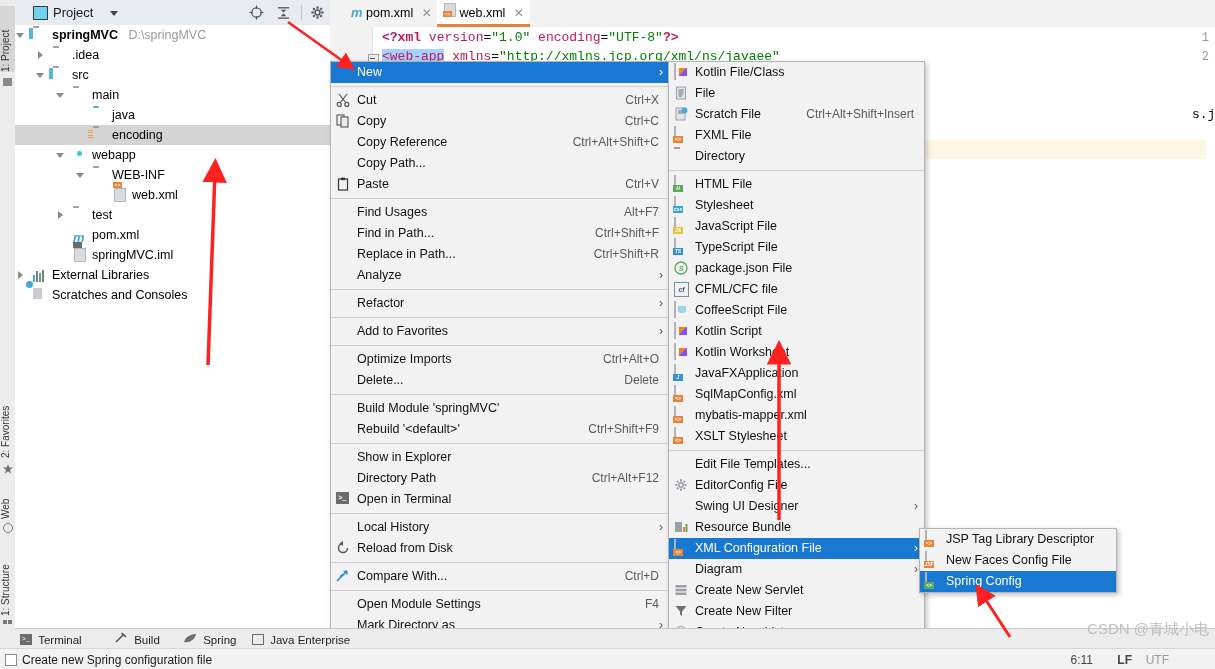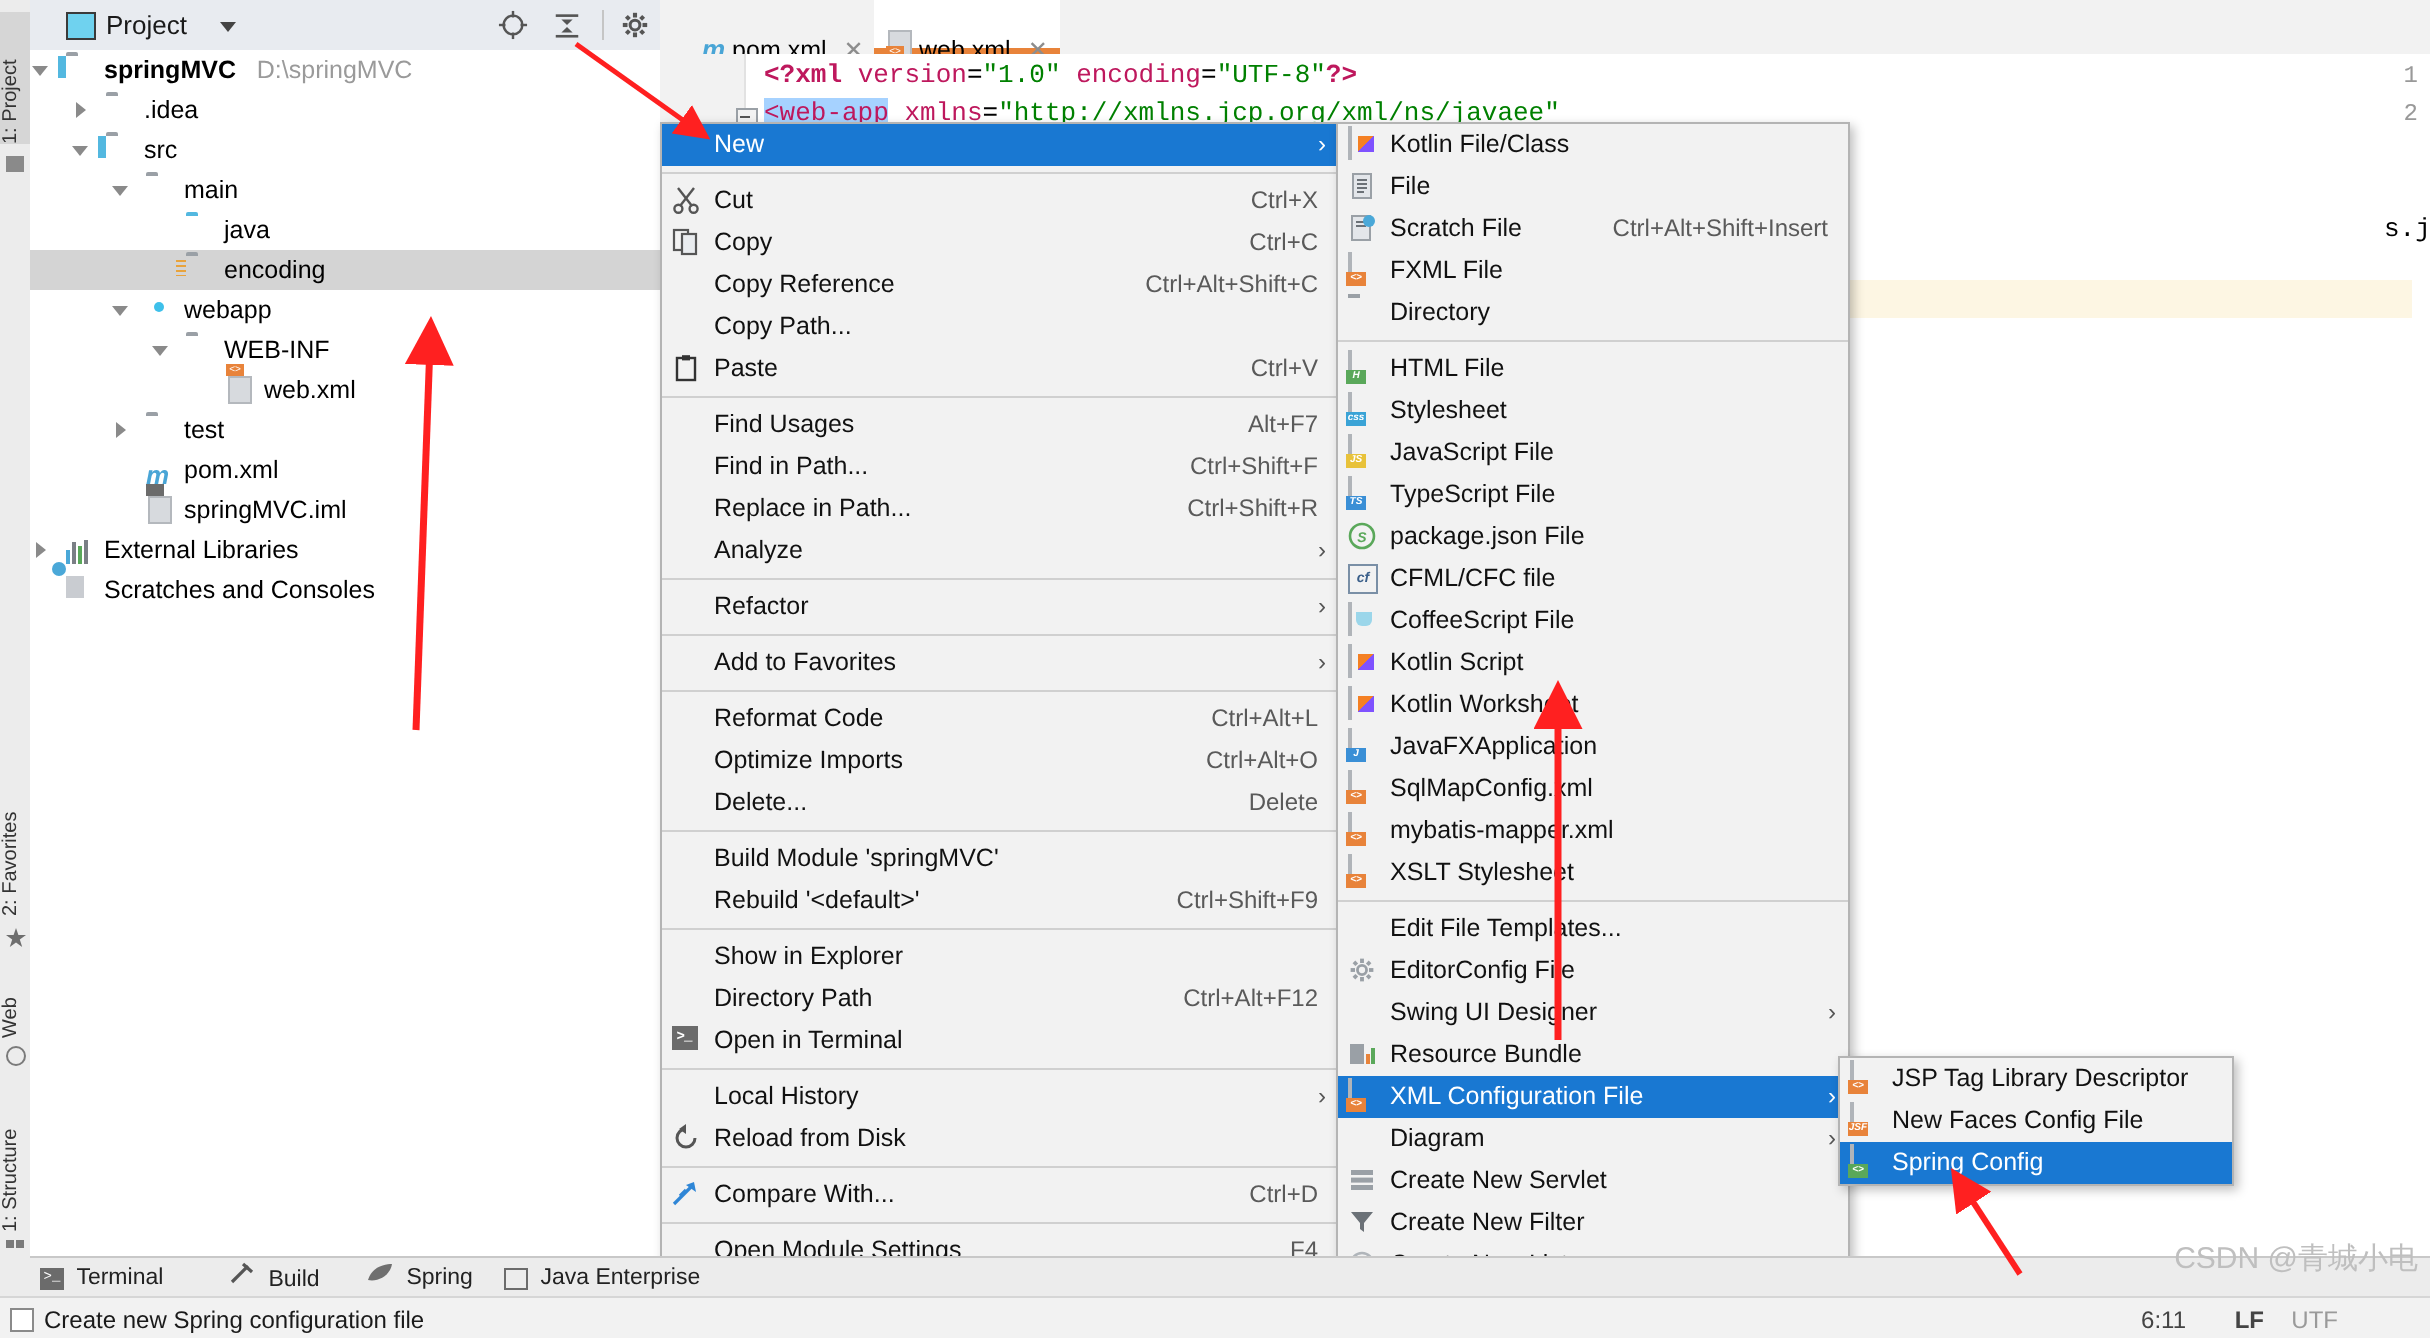--- a/index.html
+++ b/index.html
@@ -48,21 +48,21 @@
   .xmlico .bd{position:absolute;left:0px;bottom:0px;width:9px;height:6px;background:#e8833a;color:#fff;font-size:5px;line-height:6px;text-align:center;font-family:"Liberation Sans",sans-serif;}
   .mico{font-style:italic;font-weight:bold;color:#49a5d6;font-size:13px;line-height:14px;}
   .libico{width:13px;height:12px;margin-top:2px;display:flex;align-items:flex-end;gap:1px;}
   .libico i{display:block;width:2px;background:#7a7f85;}
   .scrico{width:13px;height:13px;position:relative;margin-top:1px;}
   .scrico .p{position:absolute;left:0;top:0;width:9px;height:11px;background:#c9ccd1;}
   .scrico .c{position:absolute;right:0;bottom:0;width:7px;height:7px;border-radius:50%;background:#4aa8d8;}
 
   
   .tabbar{position:absolute;left:330px;top:0;width:885px;height:27px;background:#f2f2f2;border-bottom:1px solid #c3c6cb;}
-  .etab{position:absolute;top:0;height:27px;line-height:27px;font-size:12.5px;padding:12px 6px;white-space:nowrap;}
+  .etab{position:absolute;top:0;height:27px;line-height:27px;font-size:12.5px;padding:0 6px;white-space:nowrap;}
   .etab.active{background:#ffffff;border-bottom:3px solid #e8833a;box-sizing:border-box;}
   .etab .x{color:#8d8d8d;font-size:12px;margin-left:5px;}
   .editor{position:absolute;left:330px;top:27px;width:885px;height:601px;background:#fff;}
   .gutter{position:absolute;left:0;top:0;width:42px;height:601px;background:#f2f2f2;border-right:1px solid #e2e2e2;}
   .lnum{position:absolute;right:6px;font-size:12px;color:#999;font-family:"Liberation Mono",monospace;}
   .code{position:absolute;left:52px;font-family:"Liberation Mono",monospace;font-size:13px;white-space:pre;}
   .k-purple{color:#be185d;font-weight:bold;}
   .k-blue{color:#be185d;}
   .k-green{color:#008000;}
   .sel-blue{background:#a6d2ff;}
@@ -333,24 +333,20 @@
       <span class="lbl">Refactor</span>
       <span class="sub">›</span>
     </div>
     <div class="sep"></div>
     <div class="mi">
       <span class="lbl">Add to Favorites</span>
       <span class="sub">›</span>
     </div>
     <div class="sep"></div>
     <div class="mi">
-      <span class="lbl">Reformat Code</span>
-      <span class="acc">Ctrl+Alt+L</span>
-    </div>
-    <div class="mi">
       <span class="lbl">Optimize Imports</span>
       <span class="acc">Ctrl+Alt+O</span>
     </div>
     <div class="mi">
       <span class="lbl">Delete...</span>
       <span class="acc">Delete</span>
     </div>
     <div class="sep"></div>
     <div class="mi">
       <span class="lbl">Build Module 'springMVC'</span>

